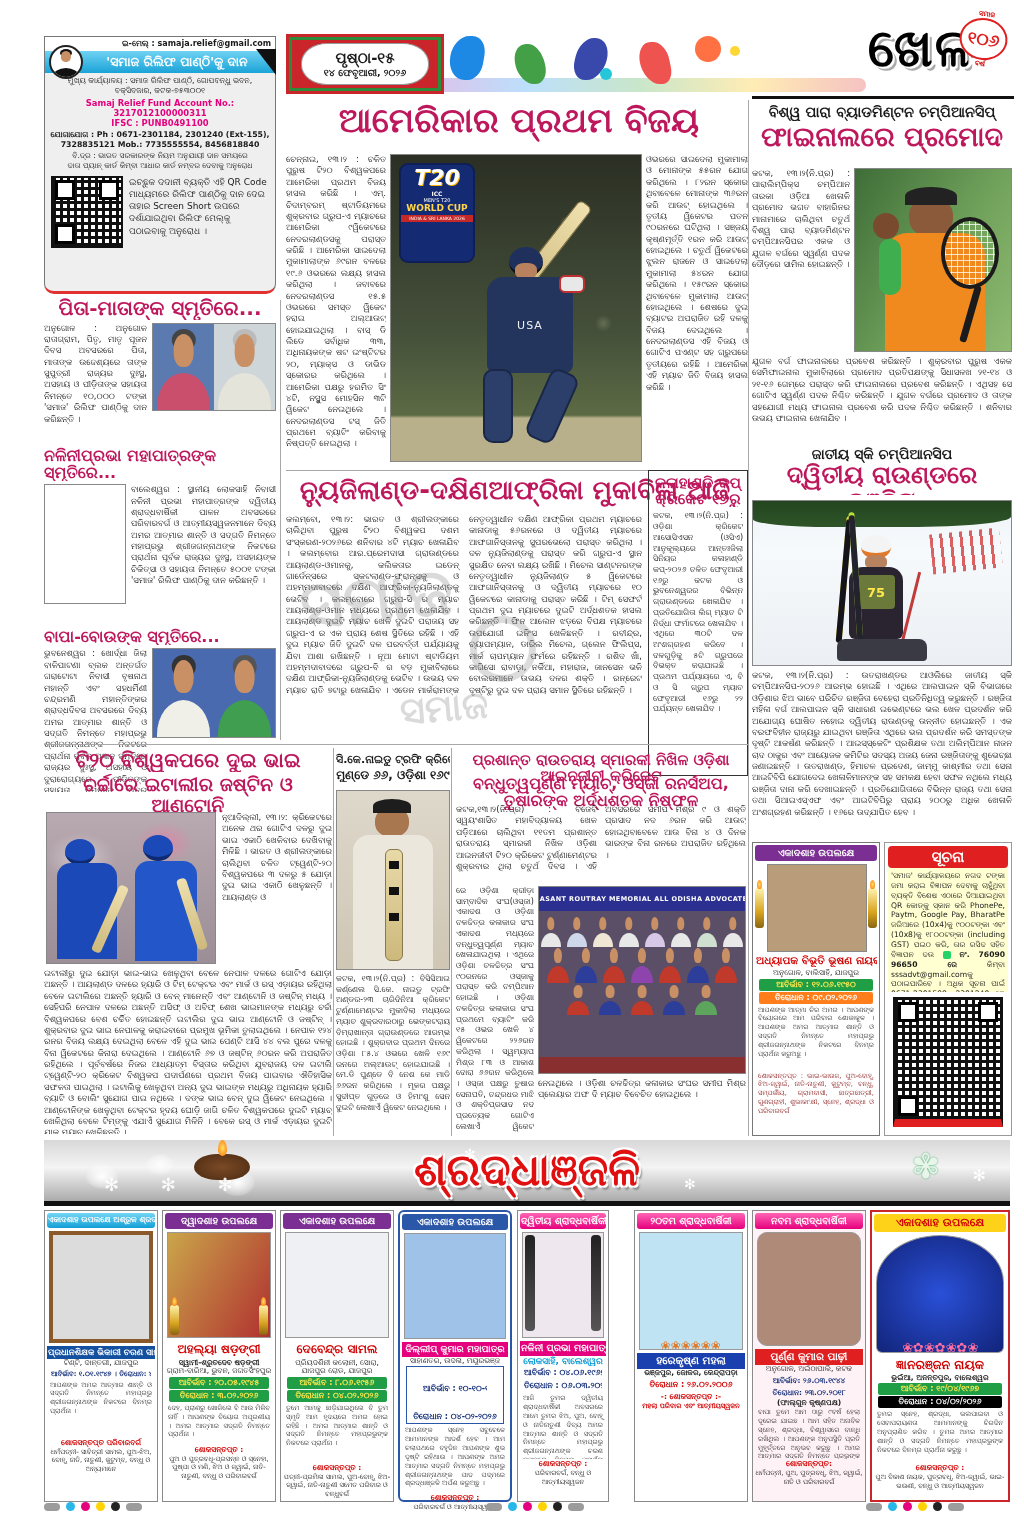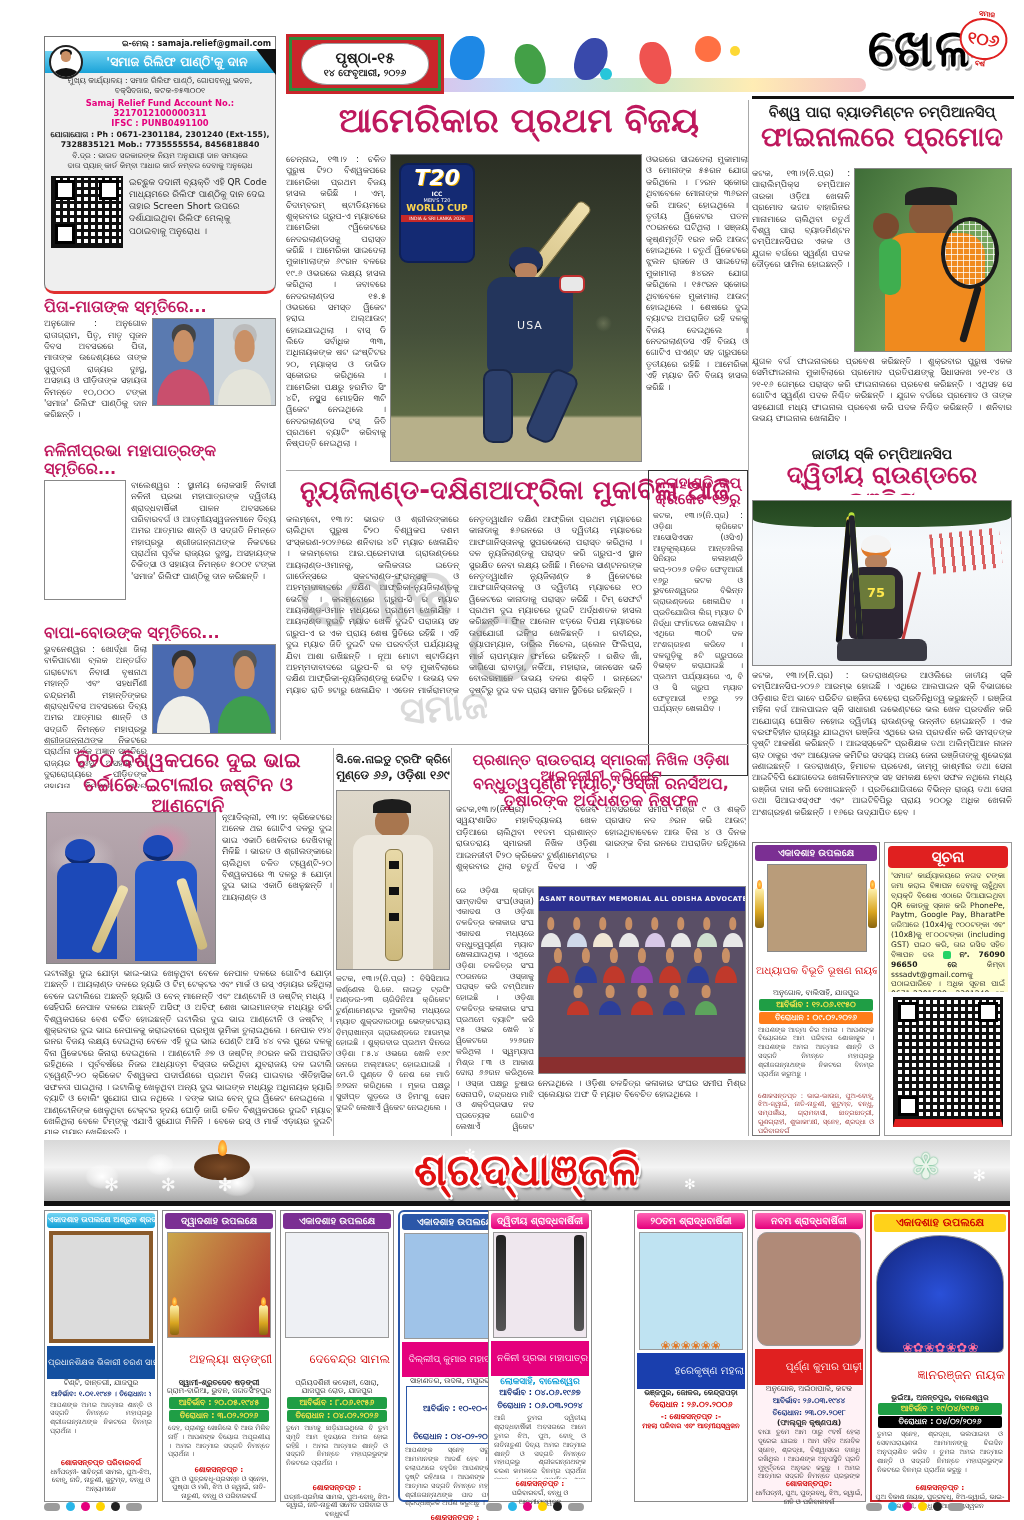--- a/index.html
+++ b/index.html
@@ -29,21 +29,21 @@
   .qr .eye{position:absolute;width:14px;height:14px;border:3px solid #000;background:#fff}
   
   .card{position:absolute;top:1210px;height:292px;border:1px solid #8a8a8a;background:#fff;padding:2px;box-sizing:border-box}
   .chead{font-size:9.5px;font-weight:700;text-align:center;padding:3px 1px;border-radius:3px;line-height:1.1;overflow:hidden;white-space:nowrap}
   .hd-cyan{background:linear-gradient(#74d6f4,#129fd6);color:#fff}
   .hd-purple{background:#7b2f93;color:#fff}
   .hd-blue{background:#2b57a8;color:#fff}
   .hd-mag{background:linear-gradient(#ff64b4,#e5007d);color:#fff}
   .hd-yel{background:#ffd21a;color:#d10000}
   .cphoto{height:104px;margin:3px 2px;position:relative;overflow:hidden;border:1px solid #999}
-  .cname{font-size:10px;font-weight:400;text-align:right;padding:12px 1px;line-height:1.1;overflow:hidden;white-space:nowrap}
+  .cname{font-size:10px;font-weight:700;text-align:center;padding:2px 1px;line-height:1.1;overflow:hidden;white-space:nowrap}
   .nm-blue{background:#1450a0;color:#fff}.nm-mag{background:#e5007d;color:#fff}
   .nm-red{color:#d10000}.nm-redband{background:#e02020;color:#fff}.nm-blueband{background:#1a3fae;color:#fff}
   .cplace{font-size:7.5px;text-align:center;line-height:1.15;overflow:hidden}
   .bd{font-size:8px;font-weight:700;text-align:center;border-radius:2px;margin:1px 4px;padding:1px 0;overflow:hidden;white-space:nowrap}
   .bd-green{background:#1f9e45;color:#ffe84d}.bd-orange{background:#ff7d1a;color:#fff}
   .bd-pink{background:#000000;color:#fff}.bd-plain{color:#15307a}
   .cbody{font-size:6.8px;line-height:1.3;text-align:justify;padding:1px 3px;color:#333;overflow:hidden}
   .sok1{font-size:7.5px;font-weight:700;color:#d10000;text-align:center;overflow:hidden}
   .sok2{font-size:6.8px;text-align:center;line-height:1.25;color:#222;overflow:hidden}
   .cnd{position:absolute;width:9px;height:40px;background:linear-gradient(#fff3b0,#d9a520 60%,#8a6510);border-radius:3px}
@@ -84,21 +84,21 @@
       <div class="qr" style="width:68px;height:68px;flex:0 0 auto">
         <span class="eye" style="left:2px;top:2px"></span>
           <span class="eye" style="right:2px;top:2px"></span>
           <span class="eye" style="left:2px;bottom:2px"></span>
       </div>
       <div style="font-size:9px;line-height:1.35;text-align:left">ଇଚ୍ଛୁକ ଦଦାନୀ ବ୍ୟକ୍ତି ଏହି QR Code ମାଧ୍ୟମରେ ରିଲିଫ ପାଣ୍ଠିକୁ ଦାନ ଦେଇ ତାହାର Screen Short ଉପରେ ଦର୍ଶାଯାଇଥିବା ରିଲିଫ ମେଲ୍‌କୁ ପଠାଇବାକୁ ଅନୁରୋଧ ।</div>
     </div>
   </div>
 
   <div class="abs" style="left:44px;top:298px;width:232px;height:444px">
-    <div class="hd" style="font-size:16px;text-align:left">ପିତା-ମାତାଙ୍କ ସ୍ମୃତିରେ...</div>
+    <div class="hd" style="font-size:20px;text-align:center">ପିତା-ମାତାଙ୍କ ସ୍ମୃତିରେ...</div>
     <div style="overflow:hidden;margin-top:3px;height:118px">
       <div class="ph" style="float:right;width:122px;height:86px;margin-left:5px;display:flex">
         <span class="person" style="background:#5a7ab0">
             <span class="hair" style="background:#444"></span>
             <span class="head"></span>
             <span class="torso" style="background:#c94f6d"></span>
           </span>
         <span class="person" style="background:#cfd6da">
             <span class="hair" style="background:#bbb"></span>
             <span class="head" style="background:#c8placeholder"></span>
@@ -462,21 +462,21 @@
     <div class="cplace">ସାହାଣତର, ଉଦଳା, ମୟୂରଭଞ୍ଜ</div>
     <div style="border:1px solid #2b57a8;margin:1px 4px">
       <div class="bd bd-plain" style="margin:16px">ଆବିର୍ଭାବ : ୧୦-୧୦-୧୯୫୮</div>
       <div class="bd bd-plain" style="margin:0">ତିରୋଧାନ : ୦୪-୦୨-୨୦୨୬</div>
     </div>
     <div class="cbody" style="height:66px">ଆପଣଙ୍କ ସ୍ନେହ ସବୁବେଳେ ଆମମାନଙ୍କ ଆଦର୍ଶ ହେବ । ଆମ ଚଲାପଥରେ ବହୁଦିନ ଆପଣଙ୍କ ଶୁଭ ଦୃଷ୍ଟି ରହିଥାଉ । ଆପଣଙ୍କ ଅମର ଆତ୍ମାର ସଦ୍ଗତି ନିମନ୍ତେ ମହାପ୍ରଭୁ ଶ୍ରୀଜଗନ୍ନାଥଙ୍କ ପାଦ ପଦ୍ମରେ ଶ୍ରଦ୍ଧାଞ୍ଜଳି ଅର୍ପଣ କରୁଅଛୁ ।</div>
     <div class="sok1">ଶୋକସନ୍ତପ୍ତ :</div>
     <div class="sok2">ପରିବାରବର୍ଗ ଓ ଆତ୍ମୀୟସ୍ୱଜନ</div>
   </div>
 
-  <div class="card" style="left:488px;width:104px">
+  <div class="card" style="left:517px;width:92px">
     <div class="chead hd-mag">ଦ୍ୱିତୀୟ ଶ୍ରାଦ୍ଧବାର୍ଷିକୀ</div>
     <div class="cphoto" style="background:#efe7ee">
       <span class="abs" style="left:2px;top:2px;width:10px;height:96px;background:linear-gradient(#222,#555);border-radius:4px"></span>
       <span class="abs" style="right:2px;top:2px;width:10px;height:96px;background:linear-gradient(#222,#555);border-radius:4px"></span>
       <span class="person"><span class="hair" style="background:#3a3a3a"></span><span class="head"></span><span class="torso" style="background:#1b7c86"></span></span>
     </div>
     <div class="cname nm-mag" style="font-size:9.6px">ନଳିନୀ ପ୍ରଭା ମହାପାତ୍ର</div>
     <div class="cplace" style="color:#0a9bd6;font-weight:700;font-size:9px">ଲୋକସାହି, ବାଲେଶ୍ୱର</div>
     <div class="bd bd-plain">ଆବିର୍ଭାବ : ୦୪.୦୬.୧୯୬୭</div>
     <div class="bd bd-plain">ତିରୋଧାନ : ୦୬.୦୩.୨୦୨୪</div>

